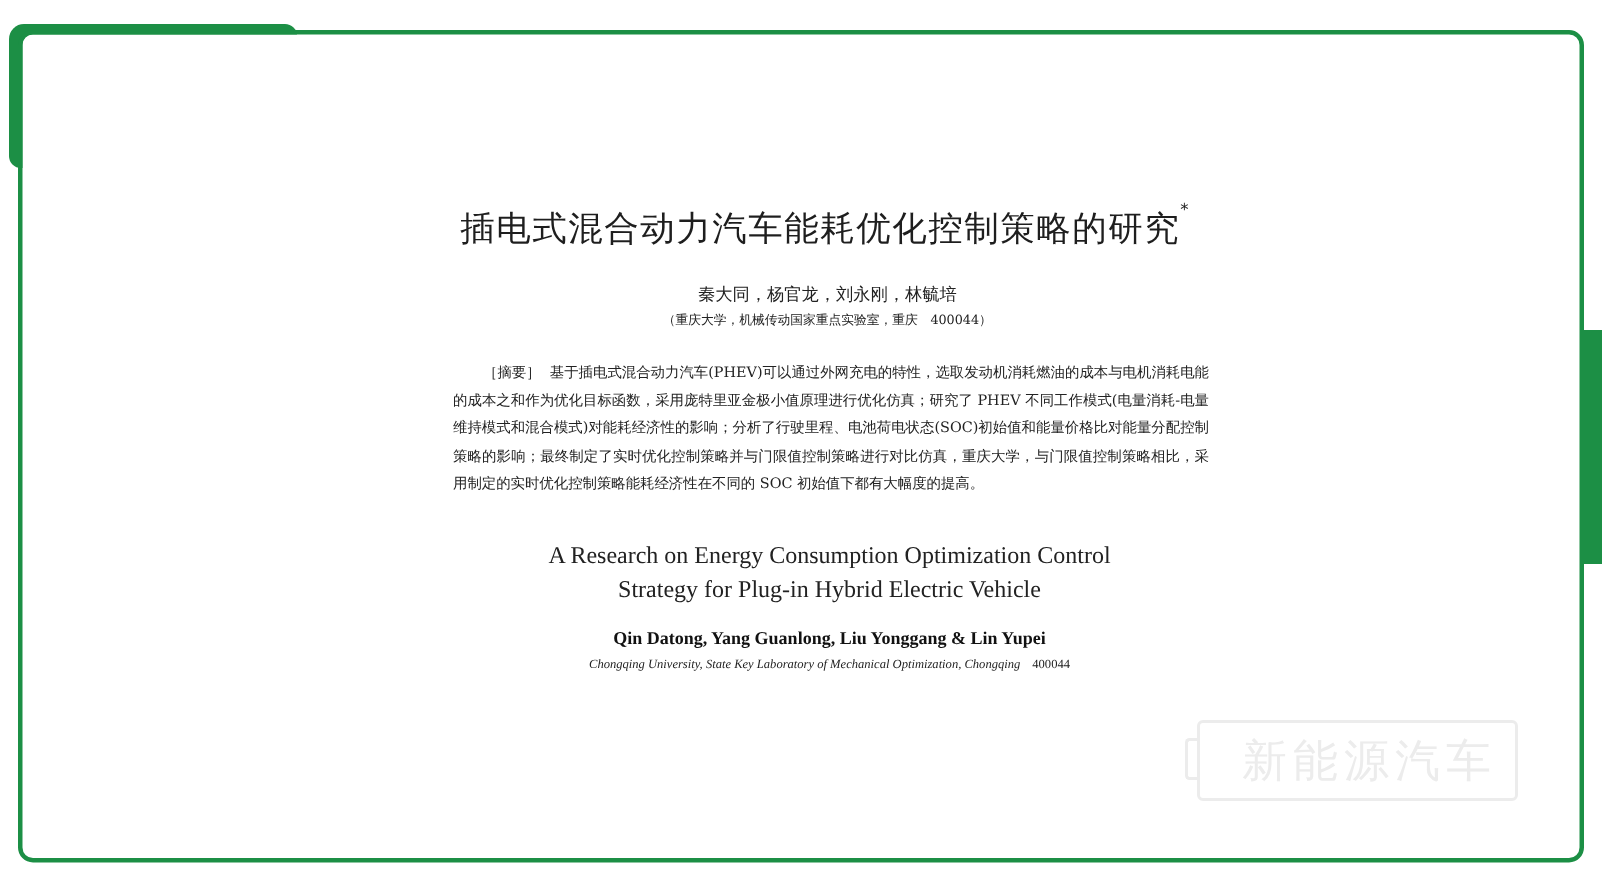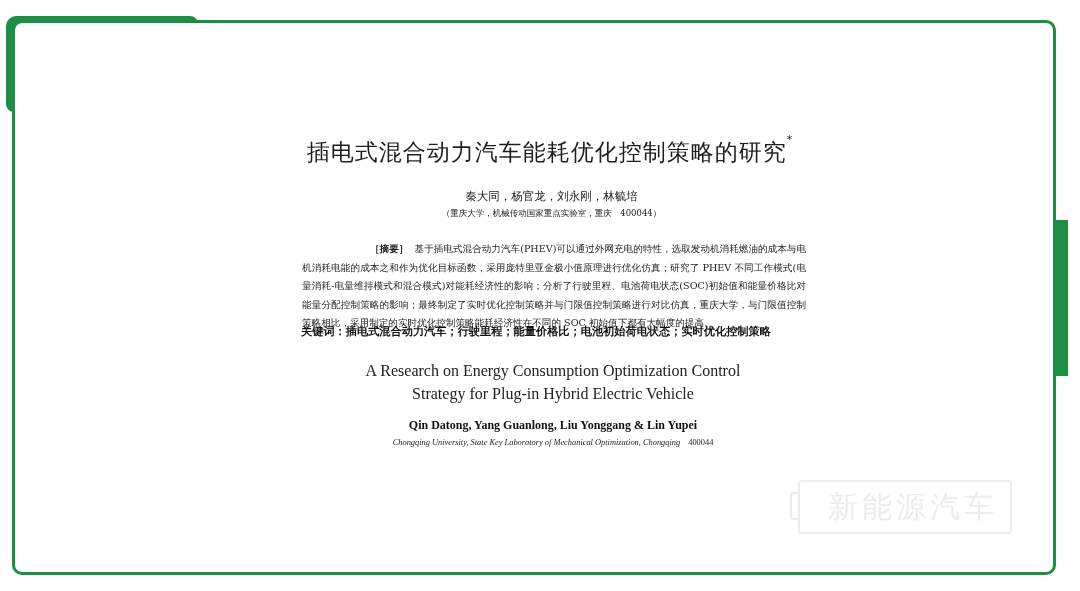--- a/index.html
+++ b/index.html
@@ -34,21 +34,21 @@
   }
   .cn-affil {
     position:absolute; left:0; width:1103px; top:208px; text-align:center;
     font-size:8.5px; color:#222;
   }
   .abstract {
     position:absolute; left:302px; top:240px; width:504px;
     font-size:9.6px; line-height:18.6px; color:#222; text-align:justify;
   }
   .abstract .indent { display:inline-block; width:20px; }
-  .abstract .label { font-weight:bold;margin-left:48px; }
+  .abstract .label { font-weight:normal; }
   .keywords {
     position:absolute; left:301px; top:324px; width:520px;
     font-family:"DejaVu Sans", sans-serif; font-weight:bold; font-size:11.2px; color:#111;
   }
   .en-title {
     position:absolute; left:0; width:1106px; top:359px; text-align:center;
     font-family:"Liberation Serif", serif; font-size:16px; line-height:23px; color:#222;
   }
   .en-authors {
     position:absolute; left:0; width:1106px; top:418px; text-align:center;
@@ -82,23 +82,20 @@
   <div class="cn-title">
     <span>插电式混合动力汽车能耗优化控制策略的研究</span><sup>*</sup>
   </div>
   <div class="cn-authors">秦大同，杨官龙，刘永刚，林毓培</div>
   <div class="cn-affil">（重庆大学，机械传动国家重点实验室，重庆　400044）</div>
 
   <div class="abstract">
     <span class="indent"></span><span class="label">［摘要］</span>&nbsp;&nbsp;<span>基于插电式混合动力汽车(PHEV)可以通过外网充电的特性，选取发动机消耗燃油的成本与电机消耗电能的成本之和作为优化目标函数，采用庞特里亚金极小值原理进行优化仿真；研究了 PHEV 不同工作模式(电量消耗-电量维持模式和混合模式)对能耗经济性的影响；分析了行驶里程、电池荷电状态(SOC)初始值和能量价格比对能量分配控制策略的影响；最终制定了实时优化控制策略并与门限值控制策略进行对比仿真，重庆大学，与门限值控制策略相比，采用制定的实时优化控制策略能耗经济性在不同的 SOC 初始值下都有大幅度的提高。</span>
   </div>
 
-  <div class="keywords">
-    <span>关键词：</span><span>插电式混合动力汽车；行驶里程；能量价格比；电池初始荷电状态；实时优化控制策略</span>
-  </div>
 
   <div class="en-title">
     <div>A Research on Energy Consumption Optimization Control</div>
     <div>Strategy for Plug-in Hybrid Electric Vehicle</div>
   </div>
   <div class="en-authors">Qin Datong, Yang Guanlong, Liu Yonggang &amp; Lin Yupei</div>
   <div class="en-affil">
     <span>Chongqing University, State Key Laboratory of Mechanical Optimization, Chongqing</span><span class="zip">400044</span>
   </div>
 </div>

